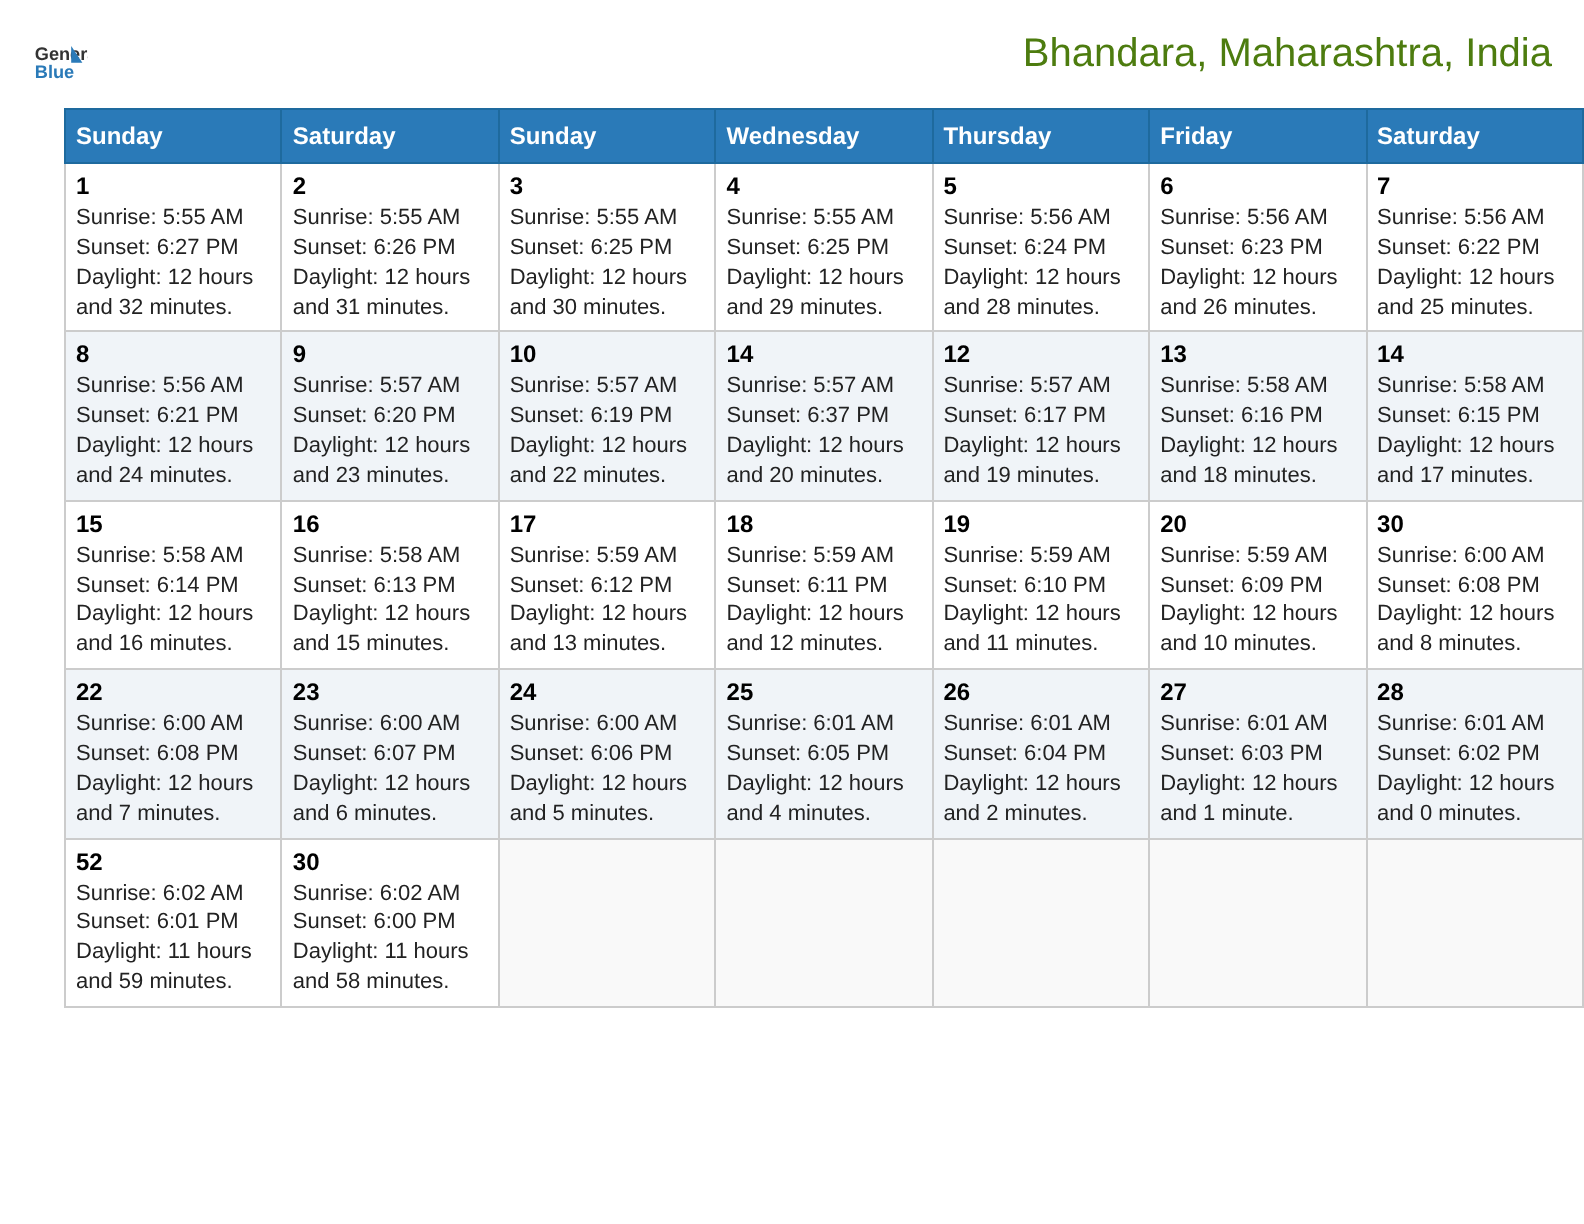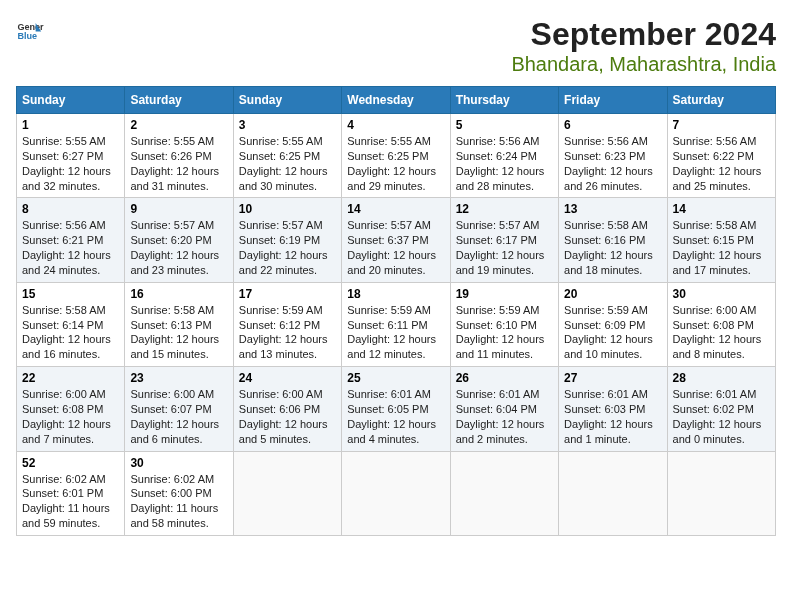--- a/index.html
+++ b/index.html
@@ -34,20 +34,21 @@
       color: #222;
     }
     .location-title {
       font-size: 20px;
       color: #4d7c0f;
     }
     table {
       width: 100%;
       border-collapse: collapse;
       font-size: 10px;
+      margin-left: 16px;
     }
     thead tr th {
       background: #2a7ab8;
       color: #fff;
       text-align: left;
       padding: 6px 5px;
       font-size: 12px;
       font-weight: bold;
       border: 1px solid #1e6a9e;
     }
@@ -82,21 +83,20 @@
 
 <div class="header">
   <div class="logo">
     <svg class="logo-icon" viewBox="0 0 40 40">
       <text x="2" y="20" font-size="13" font-weight="bold" fill="#333">General</text>
       <text x="2" y="33" font-size="13" font-weight="bold" fill="#2a7ab8">Blue</text>
       <polygon points="36,10 44,22 36,22" fill="#2a7ab8" transform="translate(-8,0)"></polygon>
     </svg>
   </div>
   <div class="title-block">
-    <div class="month-title">September 2024</div>
     <div class="location-title">Bhandara, Maharashtra, India</div>
   </div>
 </div>
 
 <table>
   <thead>
     <tr>
       <th>Sunday</th>
       <th>Saturday</th>
       <th>Sunday</th>

